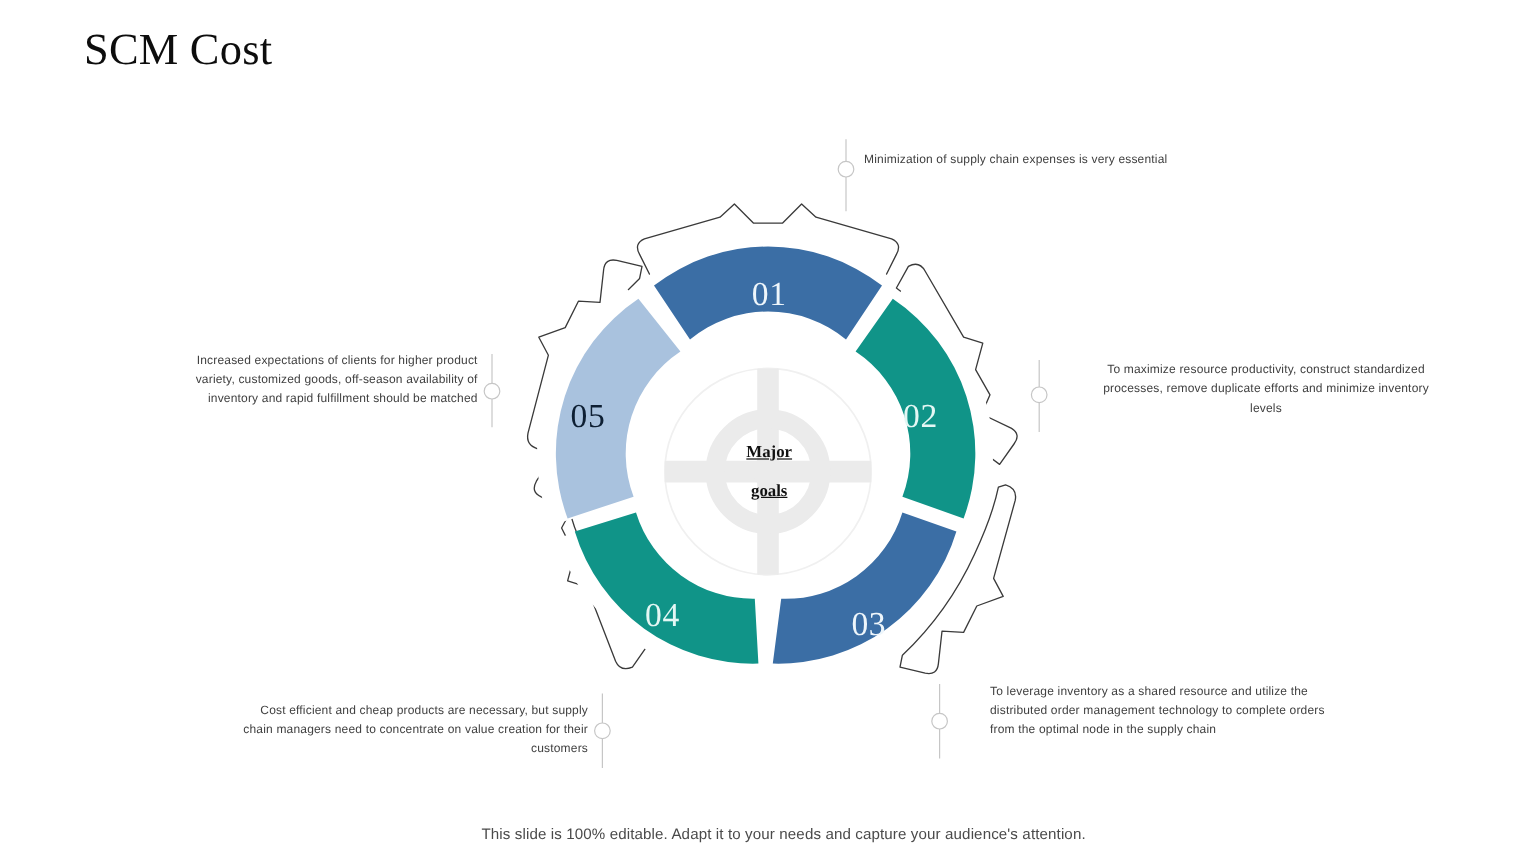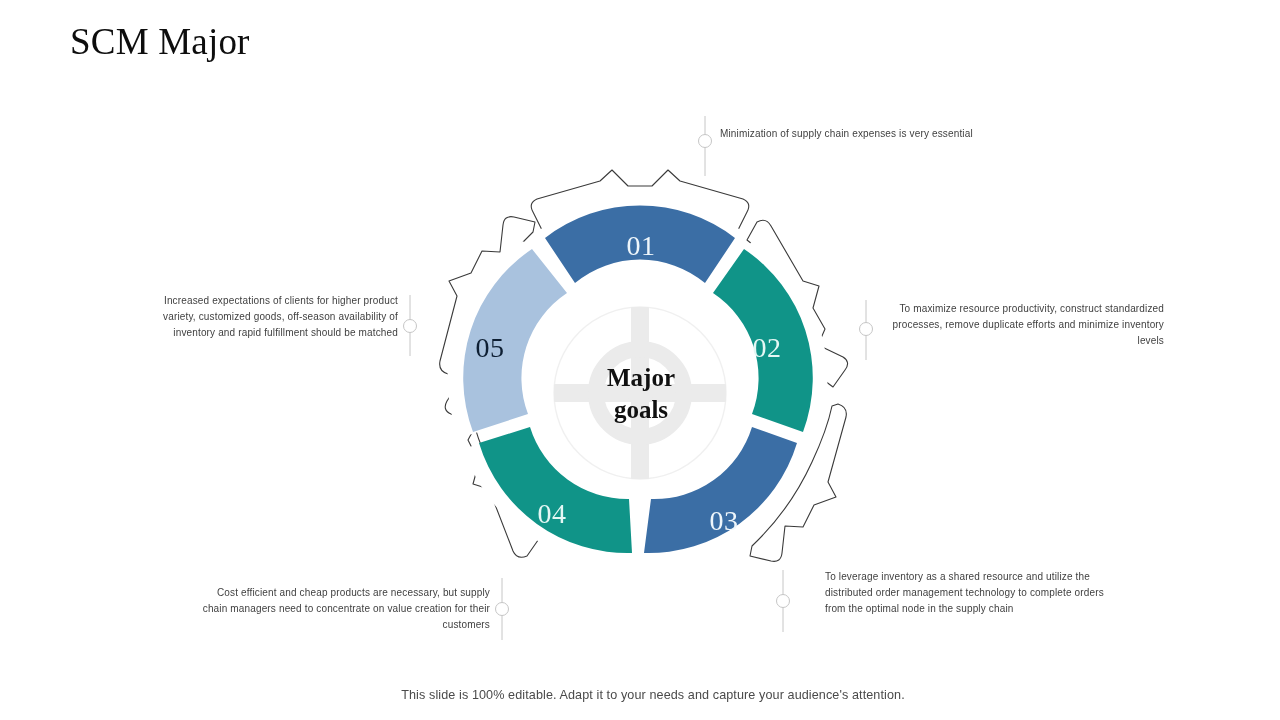--- a/index.html
+++ b/index.html
@@ -46,38 +46,39 @@
   
   .callout {
     position: absolute;
     font-family: "Liberation Sans", sans-serif;
     font-size: 10px;
     line-height: 16.2px;
     color: #3f3f3f;
     letter-spacing: 0.15px;
   }
   .callout.c01 { left: 720px; top: 126px;  width: 290px; text-align: left; }
-  .callout.c02 { left: 886px; top: 301px;  width: 278px; text-align: right; }
+  .callout.c02 { left: 916px; top: 301px;  width: 278px; text-align: center; }
   .callout.c03 { left: 797px; top: 569px;  width: 290px; text-align: left; margin-left: 28px; }
   .callout.c04 { left: 190px; top: 585px;  width: 300px; text-align: right; }
   .callout.c05 { left: 133px; top: 293px;  width: 265px; text-align: right; }
 
   
   .center-label {
     position: absolute;
     left: 565px;
     top: 362px;
     width: 152px;
     text-align: center;
     font-family: "Liberation Serif", serif;
     font-weight: bold;
-    font-size: 25px;
+    font-size: 14px;
     line-height: 32px;
     color: #111111;
     pointer-events: none;
+    text-decoration: underline;
   }
 
   
   .seg-num {
     position: absolute;
     font-family: "Liberation Serif", serif;
     font-size: 28px;
     font-weight: 400;
     letter-spacing: 0.5px;
     width: 70px;
@@ -98,21 +99,21 @@
     text-align: center;
     font-family: "Liberation Sans", sans-serif;
     font-size: 12.6px;
     color: #4a4a4a;
     letter-spacing: 0.1px;
   }
 </style>
 </head>
 <body>
 
-<div class="page-title">SCM Major</div>
+<div class="page-title">SCM Cost</div>
 
 <div class="diagram-stage">
 
   <svg class="diagram-svg" width="1280" height="680" viewBox="0 0 1280 680">
     <defs>
       
     </defs>
 
     <g fill="none" stroke="#3a3a3a" stroke-width="1.1" stroke-linejoin="round">
 

